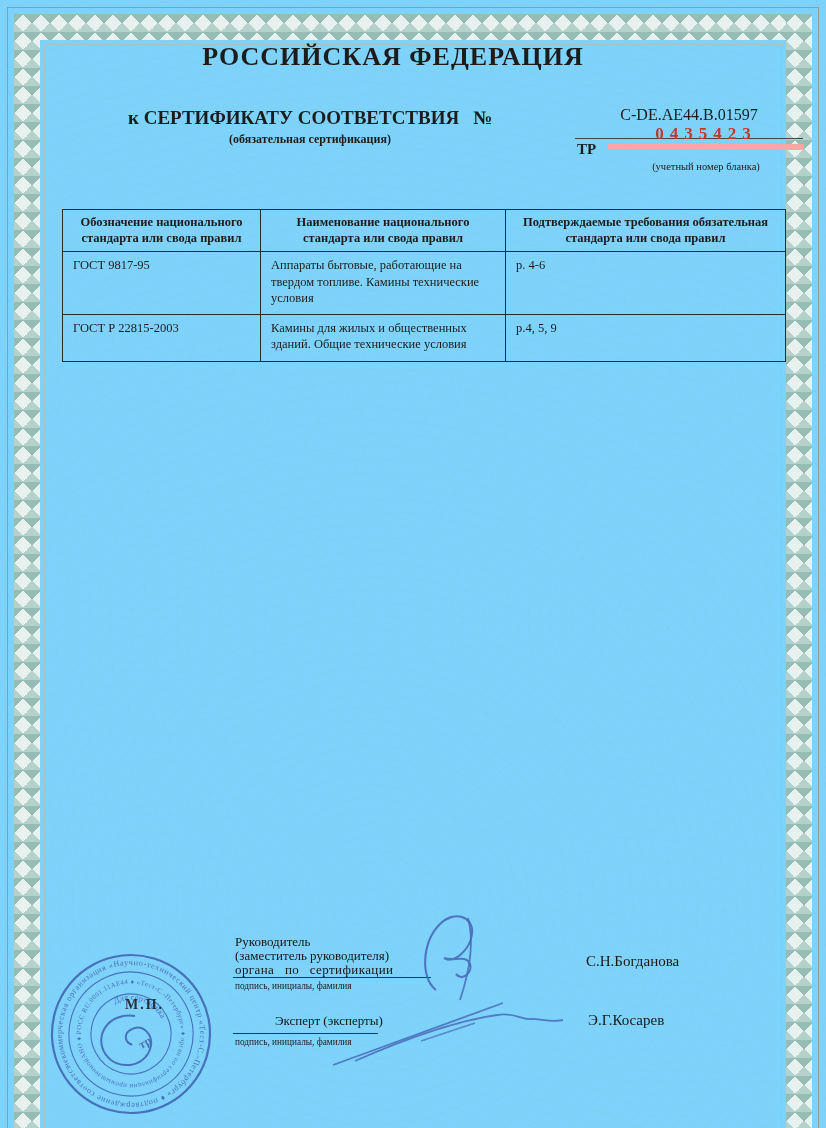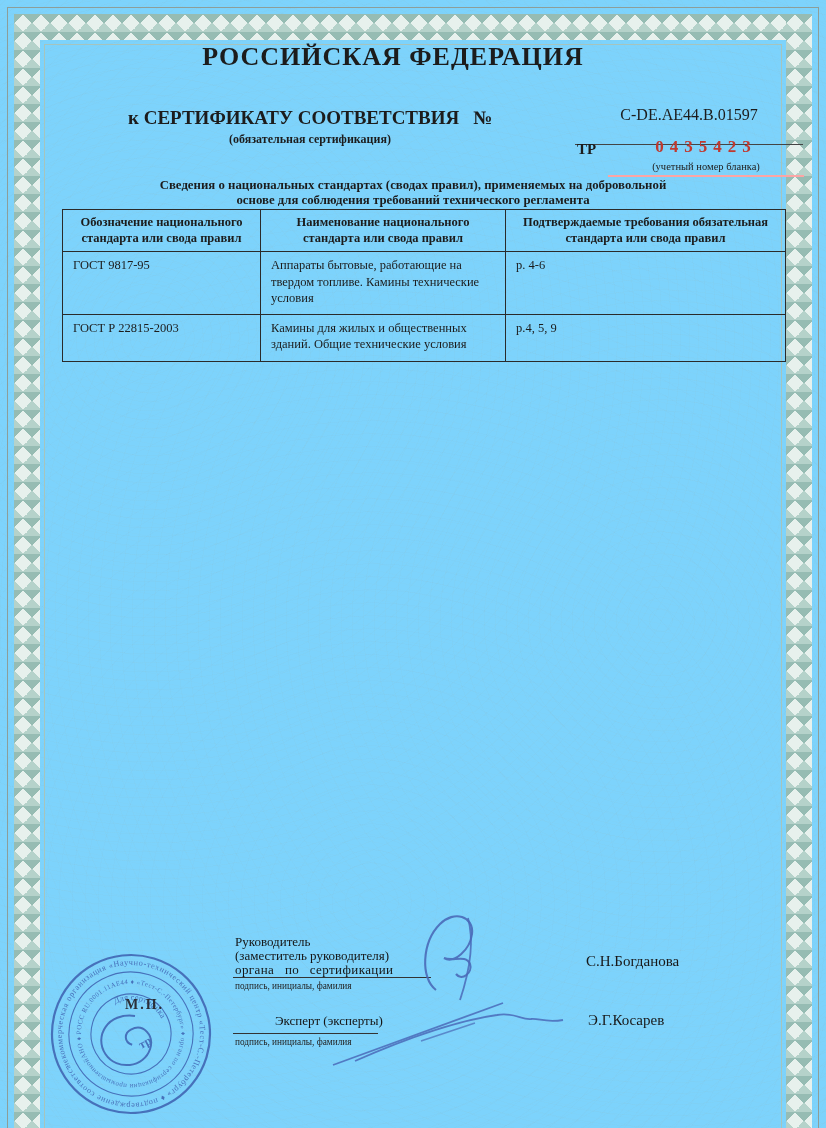--- a/index.html
+++ b/index.html
@@ -37,26 +37,26 @@
 
   .abs { position:absolute; }
   .center { text-align:center; }
 
   .country-title { left:50px; right:90px; top:42px; font-size:26px; font-weight:bold; letter-spacing:1px; }
   .doc-type     { left:50px; right:90px; top:85px; font-size:16px; font-weight:bold; letter-spacing:1px; }
 
   .cert-line { left:128px; top:107px; font-size:19px; font-weight:bold; white-space:nowrap; }
   .cert-line .nosign { margin-left:14px; }
   .cert-number-wrap { left:575px; top:106px; width:228px; border-bottom:1px solid #444;
-    text-align:center; font-size:16px; padding-bottom:20px; }
+    text-align:center; font-size:16px; padding-bottom:14px; }
   .mandatory-note { left:130px; top:132px; width:360px; font-size:12px; font-weight:bold; text-align:center; }
 
   .tr-label { left:577px; top:141px; font-size:15px; font-weight:bold; }
-  .blank-number-wrap { left:608px; top:137px; width:196px; border-bottom:2px solid #fca5a5;
-    text-align:center; padding-bottom:18px; }
+  .blank-number-wrap { left:608px; top:124px; width:196px; border-bottom:6px solid #fca5a5;
+    text-align:center; padding-bottom:0; }
   .blank-number { font-size:17px; font-weight:bold; letter-spacing:6px; color:#c0392f; }
   .blank-caption { left:608px; top:161px; width:196px; font-size:10.5px; text-align:center; color:#222; }
 
   .intro { left:60px; right:60px; top:178px; font-size:12.8px; font-weight:bold; text-align:center; line-height:1.2; }
 
   .std-table { left:62px; top:209px; width:812px; }
   table { border-collapse:collapse; table-layout:fixed; width:723px; background:transparent; }
   th, td { border:1px solid #2a2a2a; font-size:12.5px; vertical-align:top; }
   th { font-weight:bold; text-align:center; padding:5px 10px; line-height:1.25; vertical-align:middle; }
   td { padding:5px 10px 8px 10px; line-height:1.3; }
@@ -92,24 +92,20 @@
     <span>C-DE.AE44.B.01597</span>
   </div>
   <div class="abs mandatory-note">(обязательная сертификация)</div>
 
   <div class="abs tr-label">ТР</div>
   <div class="abs blank-number-wrap">
     <span class="blank-number">0435423</span>
   </div>
   <div class="abs blank-caption">(учетный номер бланка)</div>
 
-  <div class="abs intro">
-    <div>Сведения о национальных стандартах (сводах правил), применяемых на добровольной</div>
-    <div>основе для соблюдения требований технического регламента</div>
-  </div>
 
   <div class="abs std-table">
     <table>
       <colgroup>
           <col class="c1">
           <col class="c2">
           <col class="c3">
         </colgroup>
       <thead>
         <tr>

